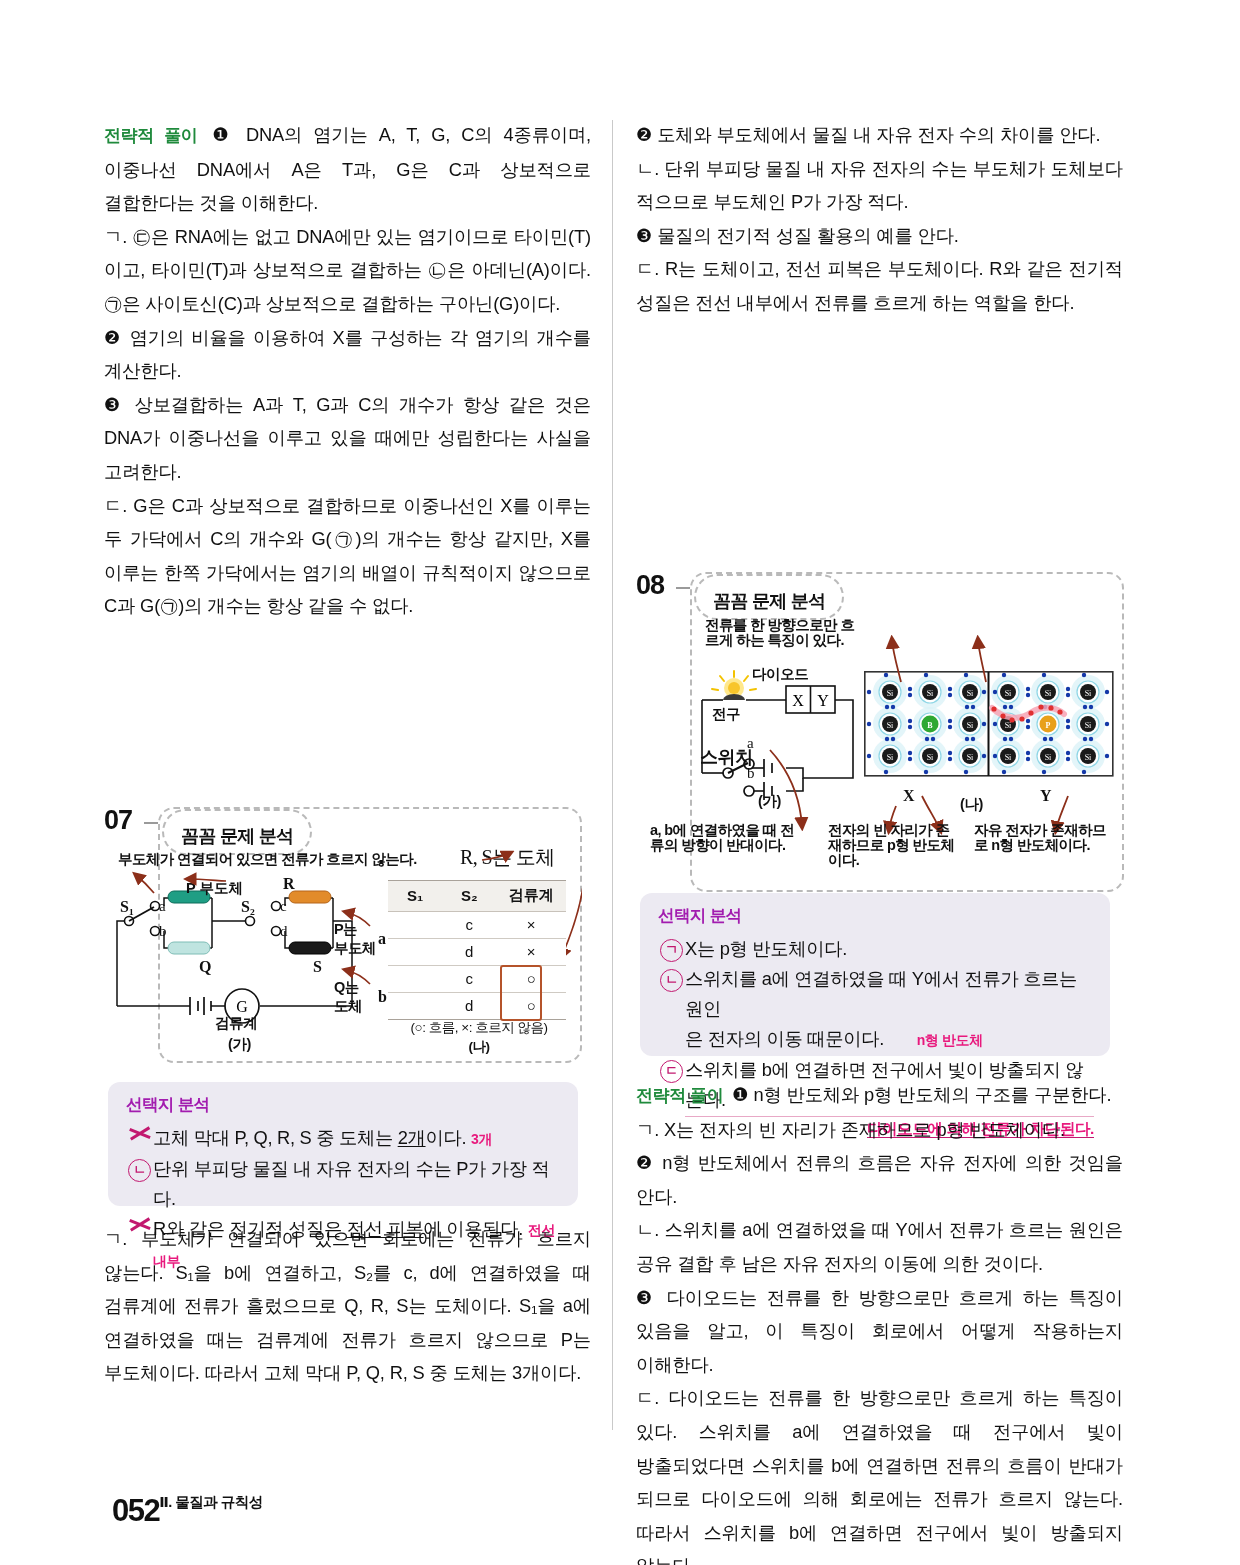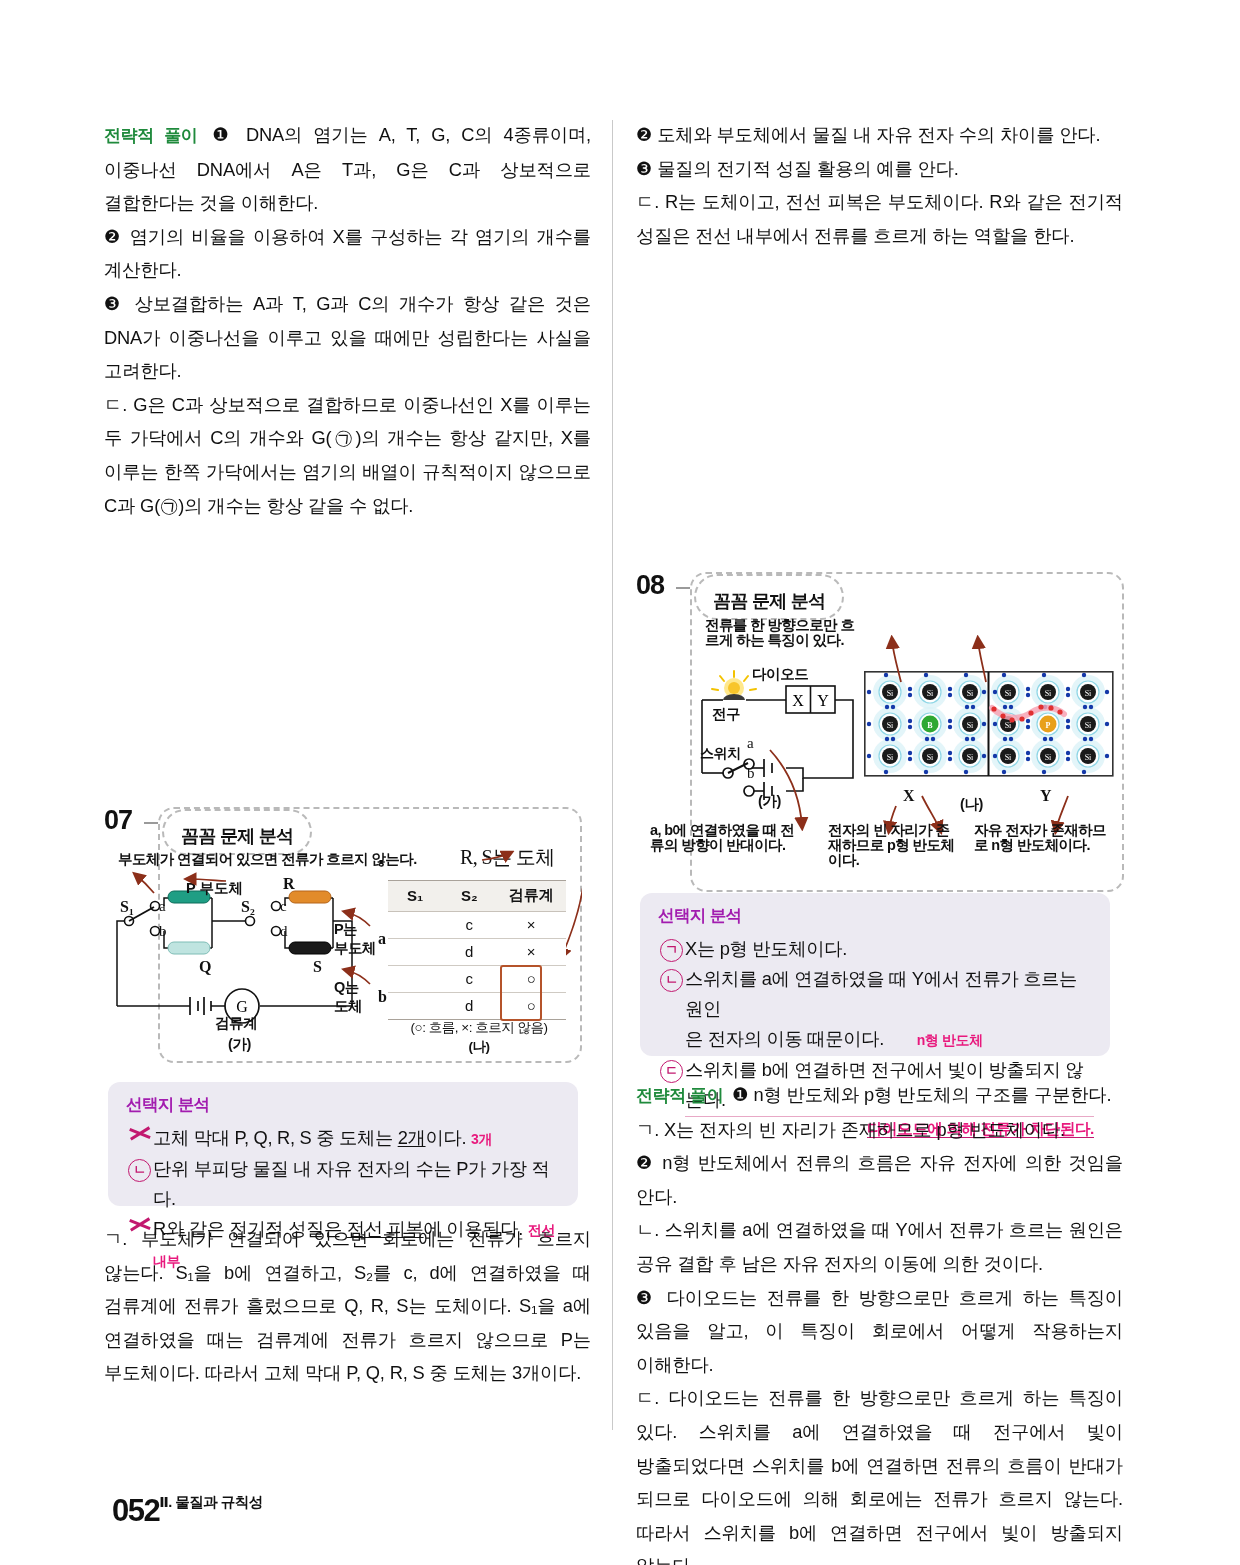--- a/index.html
+++ b/index.html
@@ -142,27 +142,29 @@
 <body>
 
 <div class="page">
 
   <div class="divider"></div>
 
   <div class="col col-left">
     <p class="para">
       <span class="tag-strategy">전략적 풀이</span><span>❶ DNA의 염기는 A, T, G, C의 4종류이며, 이중나선 DNA에서 A은 T과, G은 C과 상보적으로 결합한다는 것을 이해한다.</span>
     </p>
+    <p class="para">ㄱ. ㉢은 RNA에는 없고 DNA에만 있는 염기이므로 타이민(T)이고, 타이민(T)과 상보적으로 결합하는 ㉡은 아데닌(A)이다. ㉠은 사이토신(C)과 상보적으로 결합하는 구아닌(G)이다.</p>
     <p class="para">❷ 염기의 비율을 이용하여 X를 구성하는 각 염기의 개수를 계산한다.</p>
     <p class="para">❸ 상보결합하는 A과 T, G과 C의 개수가 항상 같은 것은 DNA가 이중나선을 이루고 있을 때에만 성립한다는 사실을 고려한다.</p>
     <p class="para">ㄷ. G은 C과 상보적으로 결합하므로 이중나선인 X를 이루는 두 가닥에서 C의 개수와 G(㉠)의 개수는 항상 같지만, X를 이루는 한쪽 가닥에서는 염기의 배열이 규칙적이지 않으므로 C과 G(㉠)의 개수는 항상 같을 수 없다.</p>
   </div>
 
   <div class="col col-right">
     <p class="para">❷ 도체와 부도체에서 물질 내 자유 전자 수의 차이를 안다.</p>
+    <p class="para">ㄴ. 단위 부피당 물질 내 자유 전자의 수는 부도체가 도체보다 적으므로 부도체인 P가 가장 적다.</p>
     <p class="para">❸ 물질의 전기적 성질 활용의 예를 안다.</p>
     <p class="para">ㄷ. R는 도체이고, 전선 피복은 부도체이다. R와 같은 전기적 성질은 전선 내부에서 전류를 흐르게 하는 역할을 한다.</p>
   </div>
 
   <div class="prob-no" style="left:636px;top:570px;">08</div>
   <div class="leader" style="left:676px;top:587px;"></div>
   <div class="analysis" style="left:690px;top:572px;width:430px;height:316px;"></div>
   <div class="chip" style="left:694px;top:574px;">꼼꼼 문제 분석</div>
 
   <div class="fig-note" style="left:705px;top:618px;width:160px;">전류를 한 방향으로만 흐르게 하는 특징이 있다.</div>
@@ -210,21 +212,21 @@
     <line x1="74" y1="108" x2="86" y2="108" stroke="#111" stroke-width="1.6"></line>
     <line x1="74" y1="131" x2="86" y2="131" stroke="#111" stroke-width="1.6"></line>
 
     <circle cx="50" cy="113" r="5" fill="#fff" stroke="#111" stroke-width="1.7"></circle>
     <circle cx="71" cy="104" r="5" fill="#fff" stroke="#111" stroke-width="1.7"></circle>
     <circle cx="71" cy="131" r="5" fill="#fff" stroke="#111" stroke-width="1.7"></circle>
     <line x1="50" y1="113" x2="70" y2="103" stroke="#111" stroke-width="2"></line>
   </svg>
   <div class="fig-lbl" style="left:752px;top:665px;font-size:14.5px;font-weight:bold;">다이오드</div>
   <div class="fig-lbl" style="left:712px;top:705px;font-size:14.5px;font-weight:bold;">전구</div>
-  <div class="fig-lbl" style="left:700px;top:745px;font-size:14px;font-weight:bold;">스위치</div>
+  <div class="fig-lbl" style="left:700px;top:745px;font-size:18px;font-weight:bold;">스위치</div>
   <div class="fig-lbl" style="left:747px;top:735px;font-size:15px;font-family:'Liberation Serif',serif;">a</div>
   <div class="fig-lbl" style="left:747px;top:765px;font-size:15px;font-family:'Liberation Serif',serif;">b</div>
   <div class="fig-lbl" style="left:758px;top:792px;font-size:14.5px;font-weight:bold;">(가)</div>
 
   <svg class="fig" style="left:864px;top:671px;" width="250" height="112" viewBox="0 0 250 112">
     <rect x="0.8" y="0.8" width="248" height="104" fill="#ffffff" stroke="#333" stroke-width="1.6"></rect>
     <line x1="124.5" y1="1" x2="124.5" y2="105" stroke="#111" stroke-width="2"></line>
     <g>
 
       <g>

